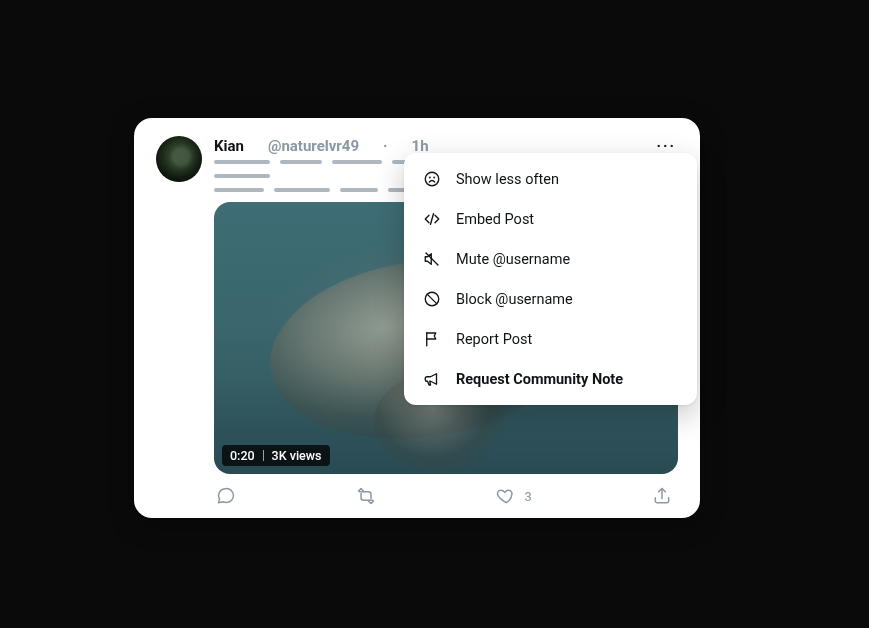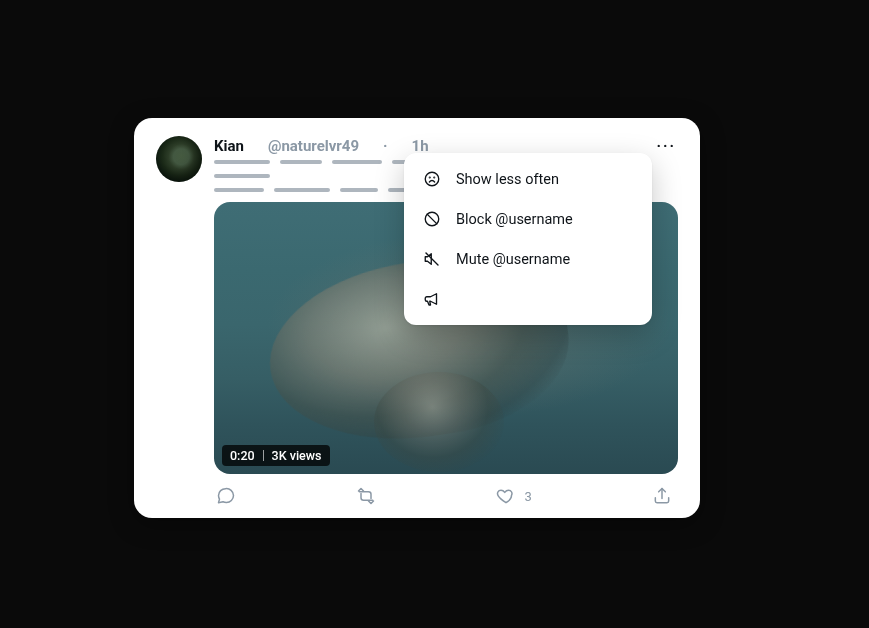--- a/index.html
+++ b/index.html
@@ -140,21 +140,21 @@
   }
   .icon-20 { width: 20px; height: 20px; }
   .icon-18 { width: 18px; height: 18px; }
   .stroke { stroke: currentColor; fill: none; stroke-width: 1.8; stroke-linecap: round; stroke-linejoin: round; }
 
   
   .menu {
     position: absolute;
     left: 404px;
     top: 153px;
-    width: 248px;
+    width: 293px;
     background: #fff;
     border-radius: 12px;
     box-shadow: 0 1px 2px rgba(0,0,0,.08), 0 10px 30px rgba(0,0,0,.22);
     padding: 6px 0;
     z-index: 5;
   }
   .menu-item {
     display: flex;
     align-items: center;
     gap: 14px;
@@ -257,35 +257,55 @@
           <circle cx="9" cy="10" r="0.5"></circle>
           <circle cx="15" cy="10" r="0.5"></circle>
           <path d="M8.5 16c1-1.3 2.2-2 3.5-2s2.5.7 3.5 2"></path>
         </svg>
     </span>
     <span>Show less often</span>
   </div>
   <div class="menu-item">
     <span class="icon-box">
       <svg class="icon-18 stroke" viewBox="0 0 24 24">
+          <path d="m8 7-5 5 5 5"></path>
+          <path d="m16 7 5 5-5 5"></path>
+          <path d="m14 5-4 14"></path>
+        </svg>
+    </span>
+    <span>Embed Post</span>
+  </div>
+  <div class="menu-item">
+    <span class="icon-box">
+      <svg class="icon-18 stroke" viewBox="0 0 24 24">
+          <path d="M11 5 6 9H3v6h3l5 4V5Z"></path>
+          <path d="m4 4 16 16"></path>
+        </svg>
+    </span>
+    <span>Mute @username</span>
+  </div>
+  <div class="menu-item">
+    <span class="icon-box">
+      <svg class="icon-18 stroke" viewBox="0 0 24 24">
           <circle cx="12" cy="12" r="9"></circle>
           <path d="m5.5 5.5 13 13"></path>
         </svg>
     </span>
     <span>Block @username</span>
   </div>
   <div class="menu-item">
     <span class="icon-box">
       <svg class="icon-18 stroke" viewBox="0 0 24 24">
-          <path d="M11 5 6 9H3v6h3l5 4V5Z"></path>
-          <path d="m4 4 16 16"></path>
-        </svg>
-    </span>
-    <span>Mute @username</span>
+          <path d="M5 21V4"></path>
+          <path d="M5 4h12l-2 4 2 4H5"></path>
+        </svg>
+    </span>
+    <span>Report Post</span>
   </div>
   <div class="menu-item bold">
     <span class="icon-box">
       <svg class="icon-18 stroke" viewBox="0 0 24 24">
           <path d="M3 11v2a2 2 0 0 0 2 2h1l2 5h2l-1-5h1l8 4V5l-8 4H5a2 2 0 0 0-2 2Z"></path>
         </svg>
     </span>
+    <span>Request Community Note</span>
   </div>
 </div>
 
 </body></html>

